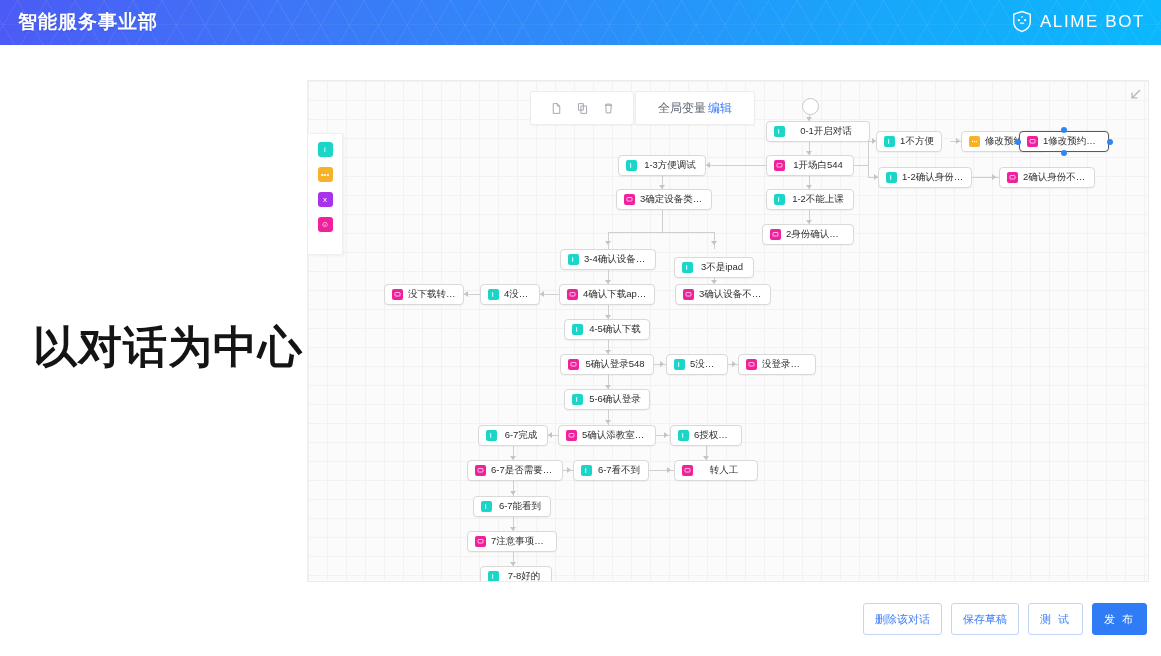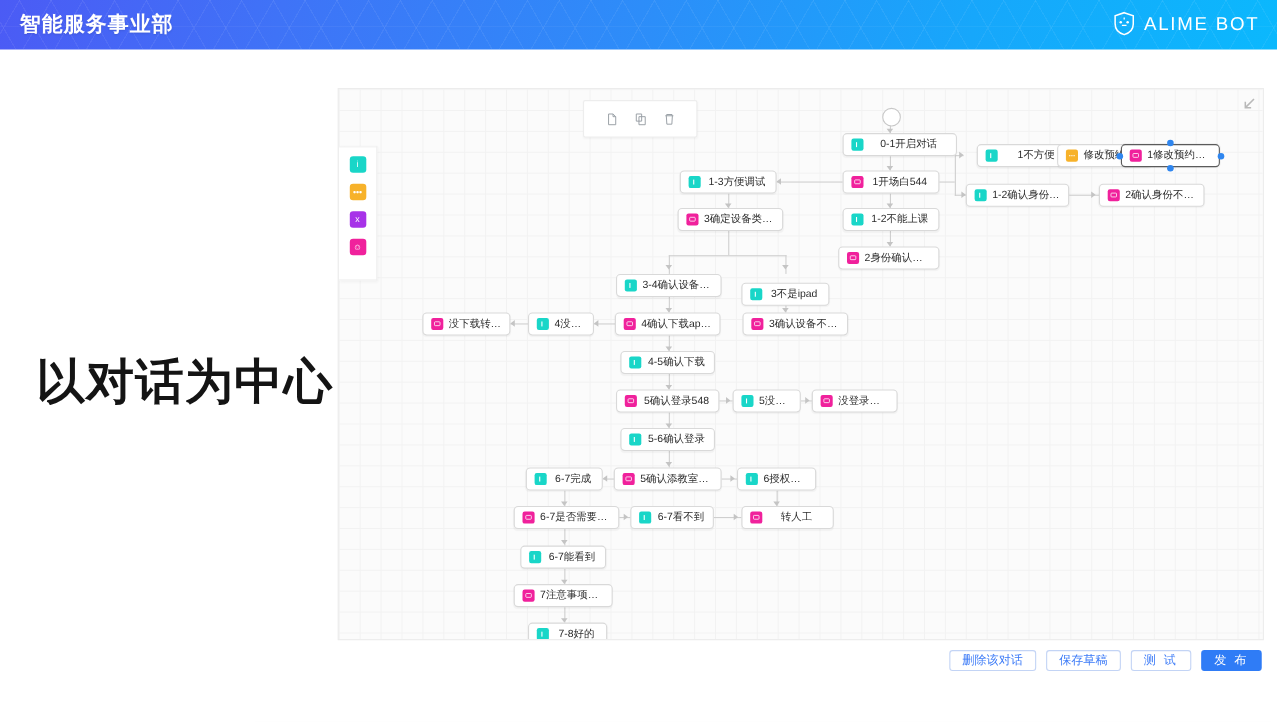--- a/index.html
+++ b/index.html
@@ -131,24 +131,24 @@
   }
   .arrow.down{border-left:3px solid transparent;border-right:3px solid transparent;border-top:4px solid #c4c4c4;}
   .arrow.right{border-top:3px solid transparent;border-bottom:3px solid transparent;border-left:4px solid #c4c4c4;}
   .arrow.left{border-top:3px solid transparent;border-bottom:3px solid transparent;border-right:4px solid #c4c4c4;}
 
   
   .footer{
     position:absolute;right:14px;top:591px;display:flex;align-items:center;gap:9px;
   }
   .btn{
-    height:19px;box-sizing:border-box;
+    height:32px;box-sizing:border-box;
     display:flex;align-items:center;justify-content:center;
     border:1px solid #c3d4f5;border-radius:3px;background:#ffffff;
-    color:#3b7af7;font-size:11px;padding:0 11px;cursor:pointer;white-space:nowrap;
+    color:#3b7af7;font-size:11px;padding:0 11px;cursor:pointer;white-space:nowrap;margin-top:12px;
   }
   .btn.primary{background:#2f7cf6;border-color:#2f7cf6;color:#ffffff;letter-spacing:2px;}
   .btn.spaced{letter-spacing:2px;}
 </style>
 </head>
 <body>
 
 <div class="page">
 
   <div class="header">
@@ -194,20 +194,24 @@
       </span>
       <span class="tool-btn">
         <svg viewBox="0 0 16 16" width="13" height="13" fill="none" stroke="#9aa0a6" stroke-width="1.1">
           <path d="M3.5 4h9"></path>
             <path d="M5 4V2.6h6V4"></path>
             <path d="M4.6 4l.6 9.4h5.6L11.4 4"></path>
         </svg>
       </span>
     </div>
 
+    <div class="globalvar">
+      <span>全局变量</span>
+      <span class="edit">编辑</span>
+    </div>
 
     <div class="palette" id="palette">
         <div class="pal-ico" style="background: rgb(25, 214, 200);">
           <span>i</span>
         </div>
         <div class="pal-ico" style="background: rgb(247, 178, 42);">
           <span>•••</span>
         </div>
         <div class="pal-ico" style="background: rgb(167, 50, 232);">
           <span>x</span>
@@ -341,21 +345,21 @@
           <span class="lbl">1-2不能上课</span>
         </div>
         <div class="node center" style="left: 454px; top: 143px; width: 92px;">
           <span class="chip" style="background: rgb(240, 33, 156);">
             <svg viewBox="0 0 10 10" width="7" height="7">
               <rect x="1.4" y="2.2" width="7.2" height="5" rx="1" fill="none" stroke="#fff" stroke-width="1"></rect>
             </svg>
           </span>
           <span class="lbl">2身份确认不能上课5...</span>
         </div>
-        <div class="node center" style="left: 580px; top: 50px; width: 92px;">
+        <div class="node center" style="left: 568px; top: 50px; width: 66px;">
           <span class="chip" style="background: rgb(25, 214, 200);">
             <svg viewBox="0 0 10 10" width="7" height="7">
               <rect x="3.1" y="1.8" width="1.4" height="6.4" fill="#fff"></rect>
             </svg>
           </span>
           <span class="lbl">1不方便</span>
         </div>
         <div class="node center" style="left: 653px; top: 50px; width: 86px;">
           <span class="chip" style="background: rgb(247, 178, 42);">
             <svg viewBox="0 0 10 10" width="7" height="7">

